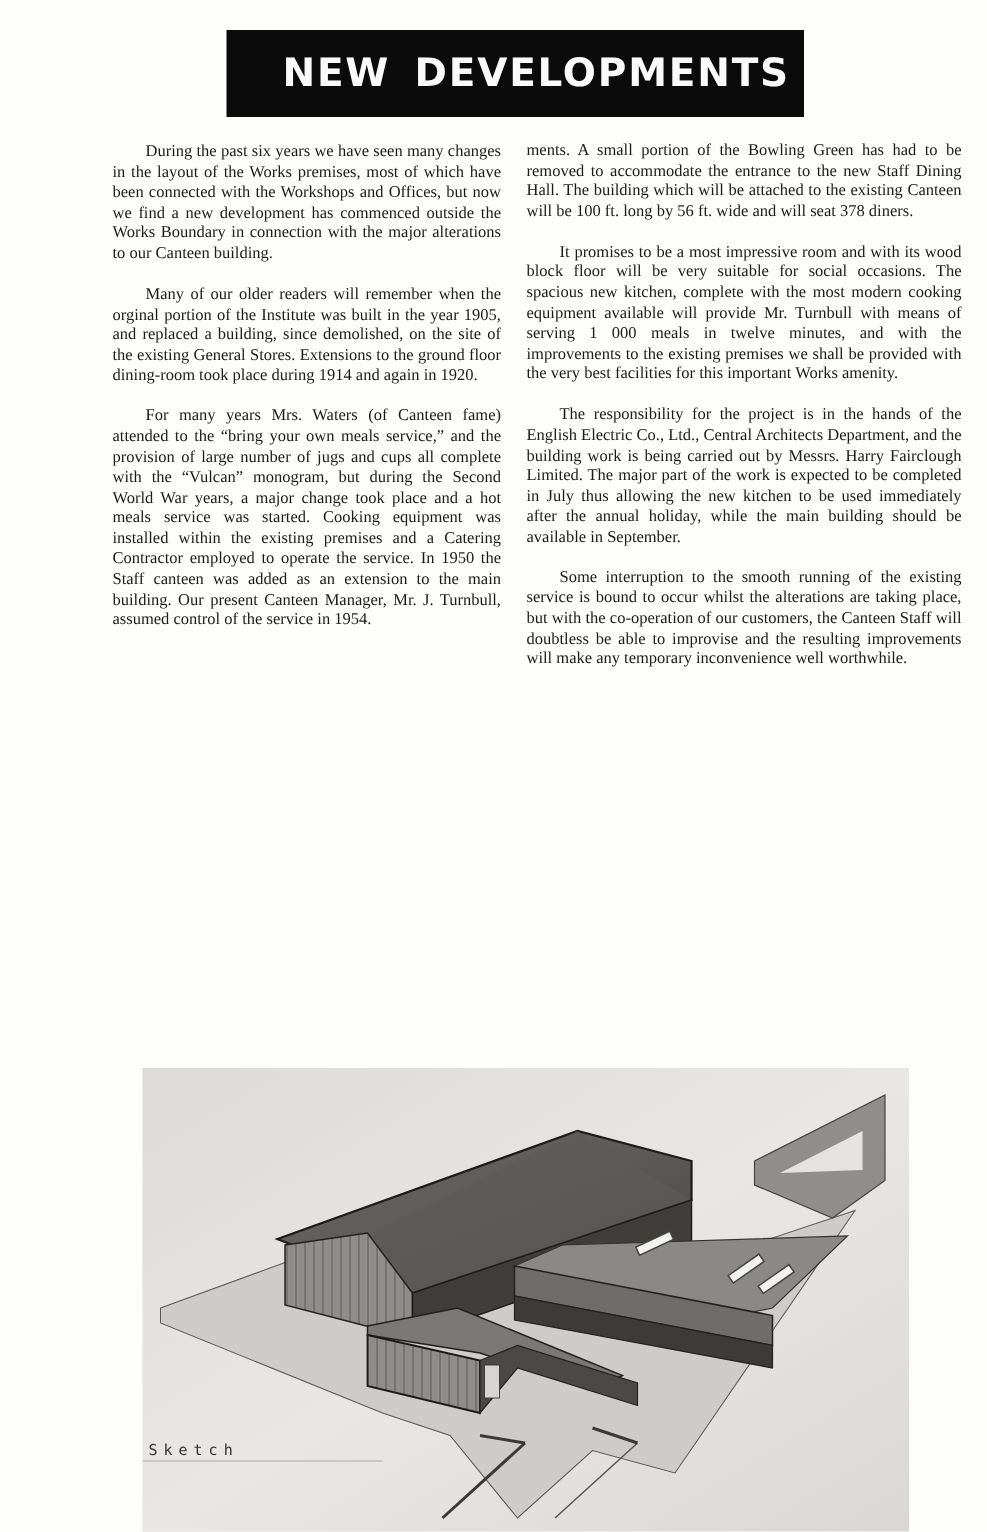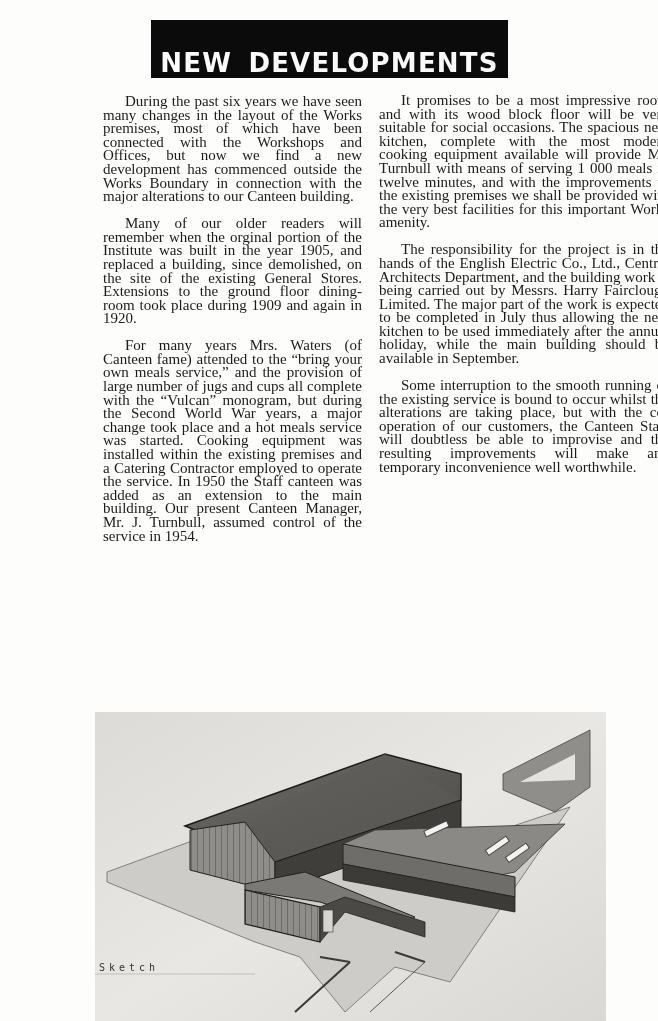--- a/index.html
+++ b/index.html
@@ -5,32 +5,32 @@
   html, body { margin:0; padding:0; }
   body {
     width:658px; height:1021px; overflow:hidden; position:relative;
     background:#fdfdfc;
     font-family:"Liberation Serif", "DejaVu Serif", serif;
     color:#1a1a1a;
   }
   .header-box {
     position:absolute; left:151px; top:20px; width:357px; height:58px;
     background:#0b0b0b;
-    display:flex; align-items:flex-end; justify-content:center;
+    display:flex; align-items:center; justify-content:center;padding-left:28px;
   }
   .header-title {
     color:#fafafa;
     font-family:"DejaVu Sans", "Liberation Sans", sans-serif;
     font-weight:bold; font-size:26px; letter-spacing:1.2px;
     word-spacing:6px;
   }
   .col {
     position:absolute; top:95px;
-    font-size:15px; line-height:13.6px;
-    text-align:justify; hyphens:none;margin-left:28px;
+    font-size:11px; line-height:13.6px;
+    text-align:justify; hyphens:none;
   }
   .col-left { left:75px; width:259px; }
   .col-right { left:351px; width:290px; top:94px; }
   .col p { margin:0 0 13.4px 0; text-indent:22px; }
   .col p.cont { text-indent:0; }
   .caption {
     position:absolute; left:95px; width:510px; top:736px;
     text-align:right; font-size:9.5px; font-weight:bold; color:#222;
     letter-spacing:0.2px;
   }
@@ -42,25 +42,26 @@
 </style>
 </head>
 <body>
 
 <div class="header-box">
   <span class="header-title">NEW DEVELOPMENTS</span>
 </div>
 
 <div class="col col-left">
   <p>During the past six years we have seen many changes in the layout of the Works premises, most of which have been connected with the Workshops and Offices, but now we find a new development has commenced outside the Works Boundary in connection with the major alterations to our Canteen building.</p>
-  <p>Many of our older readers will remember when the orginal portion of the Institute was built in the year 1905, and replaced a building, since demolished, on the site of the existing General Stores. Extensions to the ground floor dining-room took place during 1909 and again in 1920.</p>
+  <p>Many of our older readers will remember when the orginal portion of the Institute was built in the year 1905, and replaced a building, since demolished, on the site of the existing General Stores. Extensions to the ground floor dining-room took place during 1914 and again in 1920.</p>
   <p>For many years Mrs. Waters (of Canteen fame) attended to the “bring your own meals service,” and the provision of large number of jugs and cups all complete with the “Vulcan” monogram, but during the Second World War years, a major change took place and a hot meals service was started. Cooking equipment was installed within the existing premises and a Catering Contractor employed to operate the service. In 1950 the Staff canteen was added as an extension to the main building. Our present Canteen Manager, Mr. J. Turnbull, assumed control of the service in 1954.</p>
 </div>
 
 <div class="col col-right">
+  <p class="cont">ments. A small portion of the Bowling Green has had to be removed to accommodate the entrance to the new Staff Dining Hall. The building which will be attached to the existing Canteen will be 100 ft. long by 56 ft. wide and will seat 378 diners.</p>
   <p>It promises to be a most impressive room and with its wood block floor will be very suitable for social occasions. The spacious new kitchen, complete with the most modern cooking equipment available will provide Mr. Turnbull with means of serving 1 000 meals in twelve minutes, and with the improvements to the existing premises we shall be provided with the very best facilities for this important Works amenity.</p>
   <p>The responsibility for the project is in the hands of the English Electric Co., Ltd., Central Architects Department, and the building work is being carried out by Messrs. Harry Fairclough Limited. The major part of the work is expected to be completed in July thus allowing the new kitchen to be used immediately after the annual holiday, while the main building should be available in September.</p>
   <p>Some interruption to the smooth running of the existing service is bound to occur whilst the alterations are taking place, but with the co-operation of our customers, the Canteen Staff will doubtless be able to improvise and the resulting improvements will make any temporary inconvenience well worthwhile.</p>
 </div>
 
 <div class="caption">An artist’s impression of the New Canteen</div>
 
 <div class="sketch">
   <svg width="511" height="309" viewBox="0 0 511 309">
     <defs>

